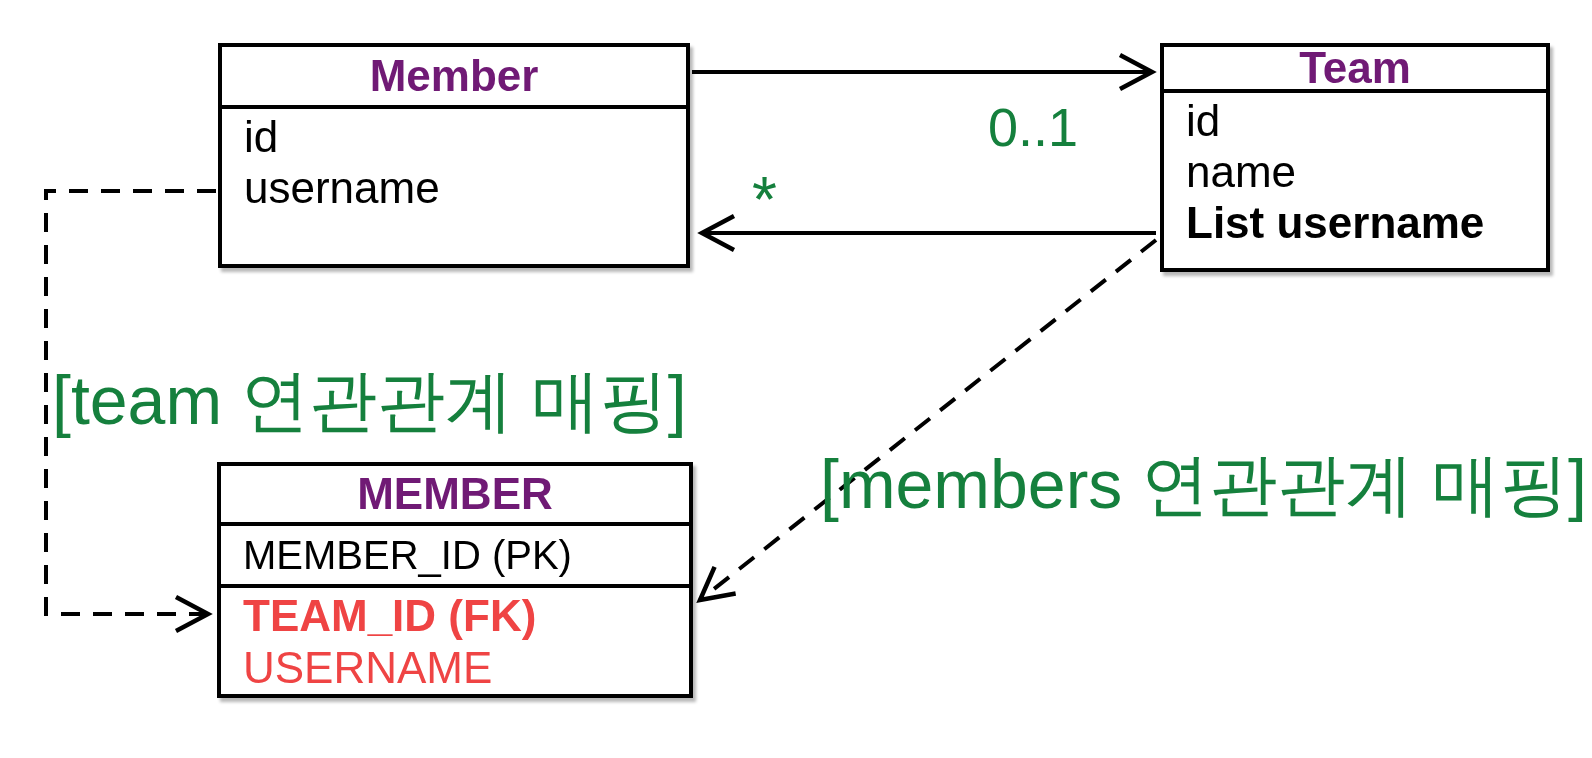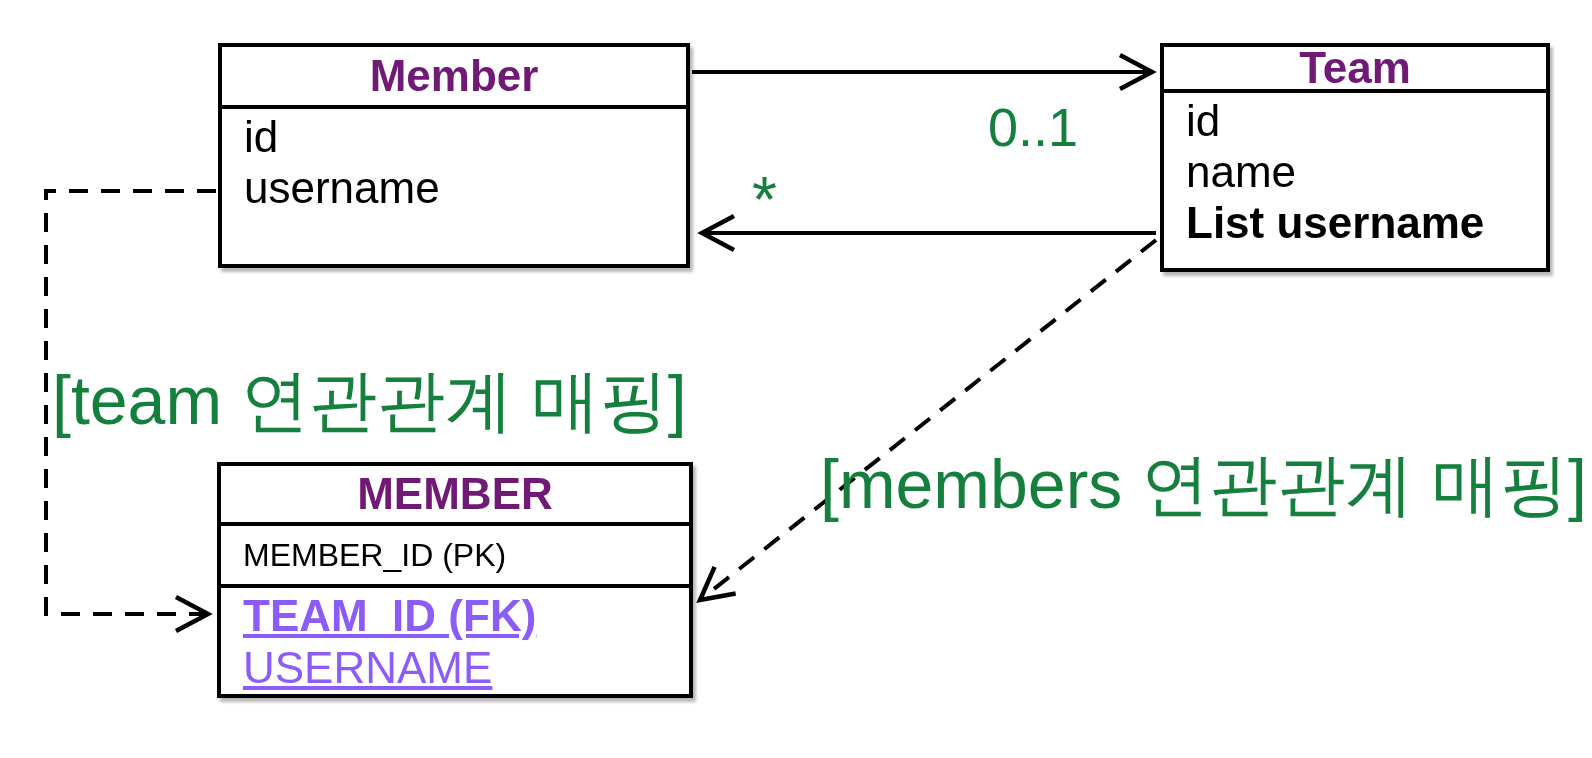--- a/index.html
+++ b/index.html
@@ -46,32 +46,31 @@
   }
   .field {
     font-size: 44px;
     line-height: 51px;
     white-space: nowrap;
   }
   .bold { font-weight: bold; }
   .table-row {
     box-sizing: border-box;
     border-bottom: 4px solid #000000;
-    font-size: 32px;
+    font-size: 40px;
     color: #000000;
     display: flex;
     align-items: center;
     padding-left: 22px;
     white-space: nowrap;
   }
   .table-compartment {
     box-sizing: border-box;
     padding: 2px 0 0 22px;
-    color: #8b5cf6;
-    text-decoration: underline;
+    color: #ef4444;
   }
   .table-line {
     font-size: 44px;
     line-height: 52px;
     white-space: nowrap;
   }
   .float-label {
     position: absolute;
     color: #15803d;
     white-space: nowrap;

